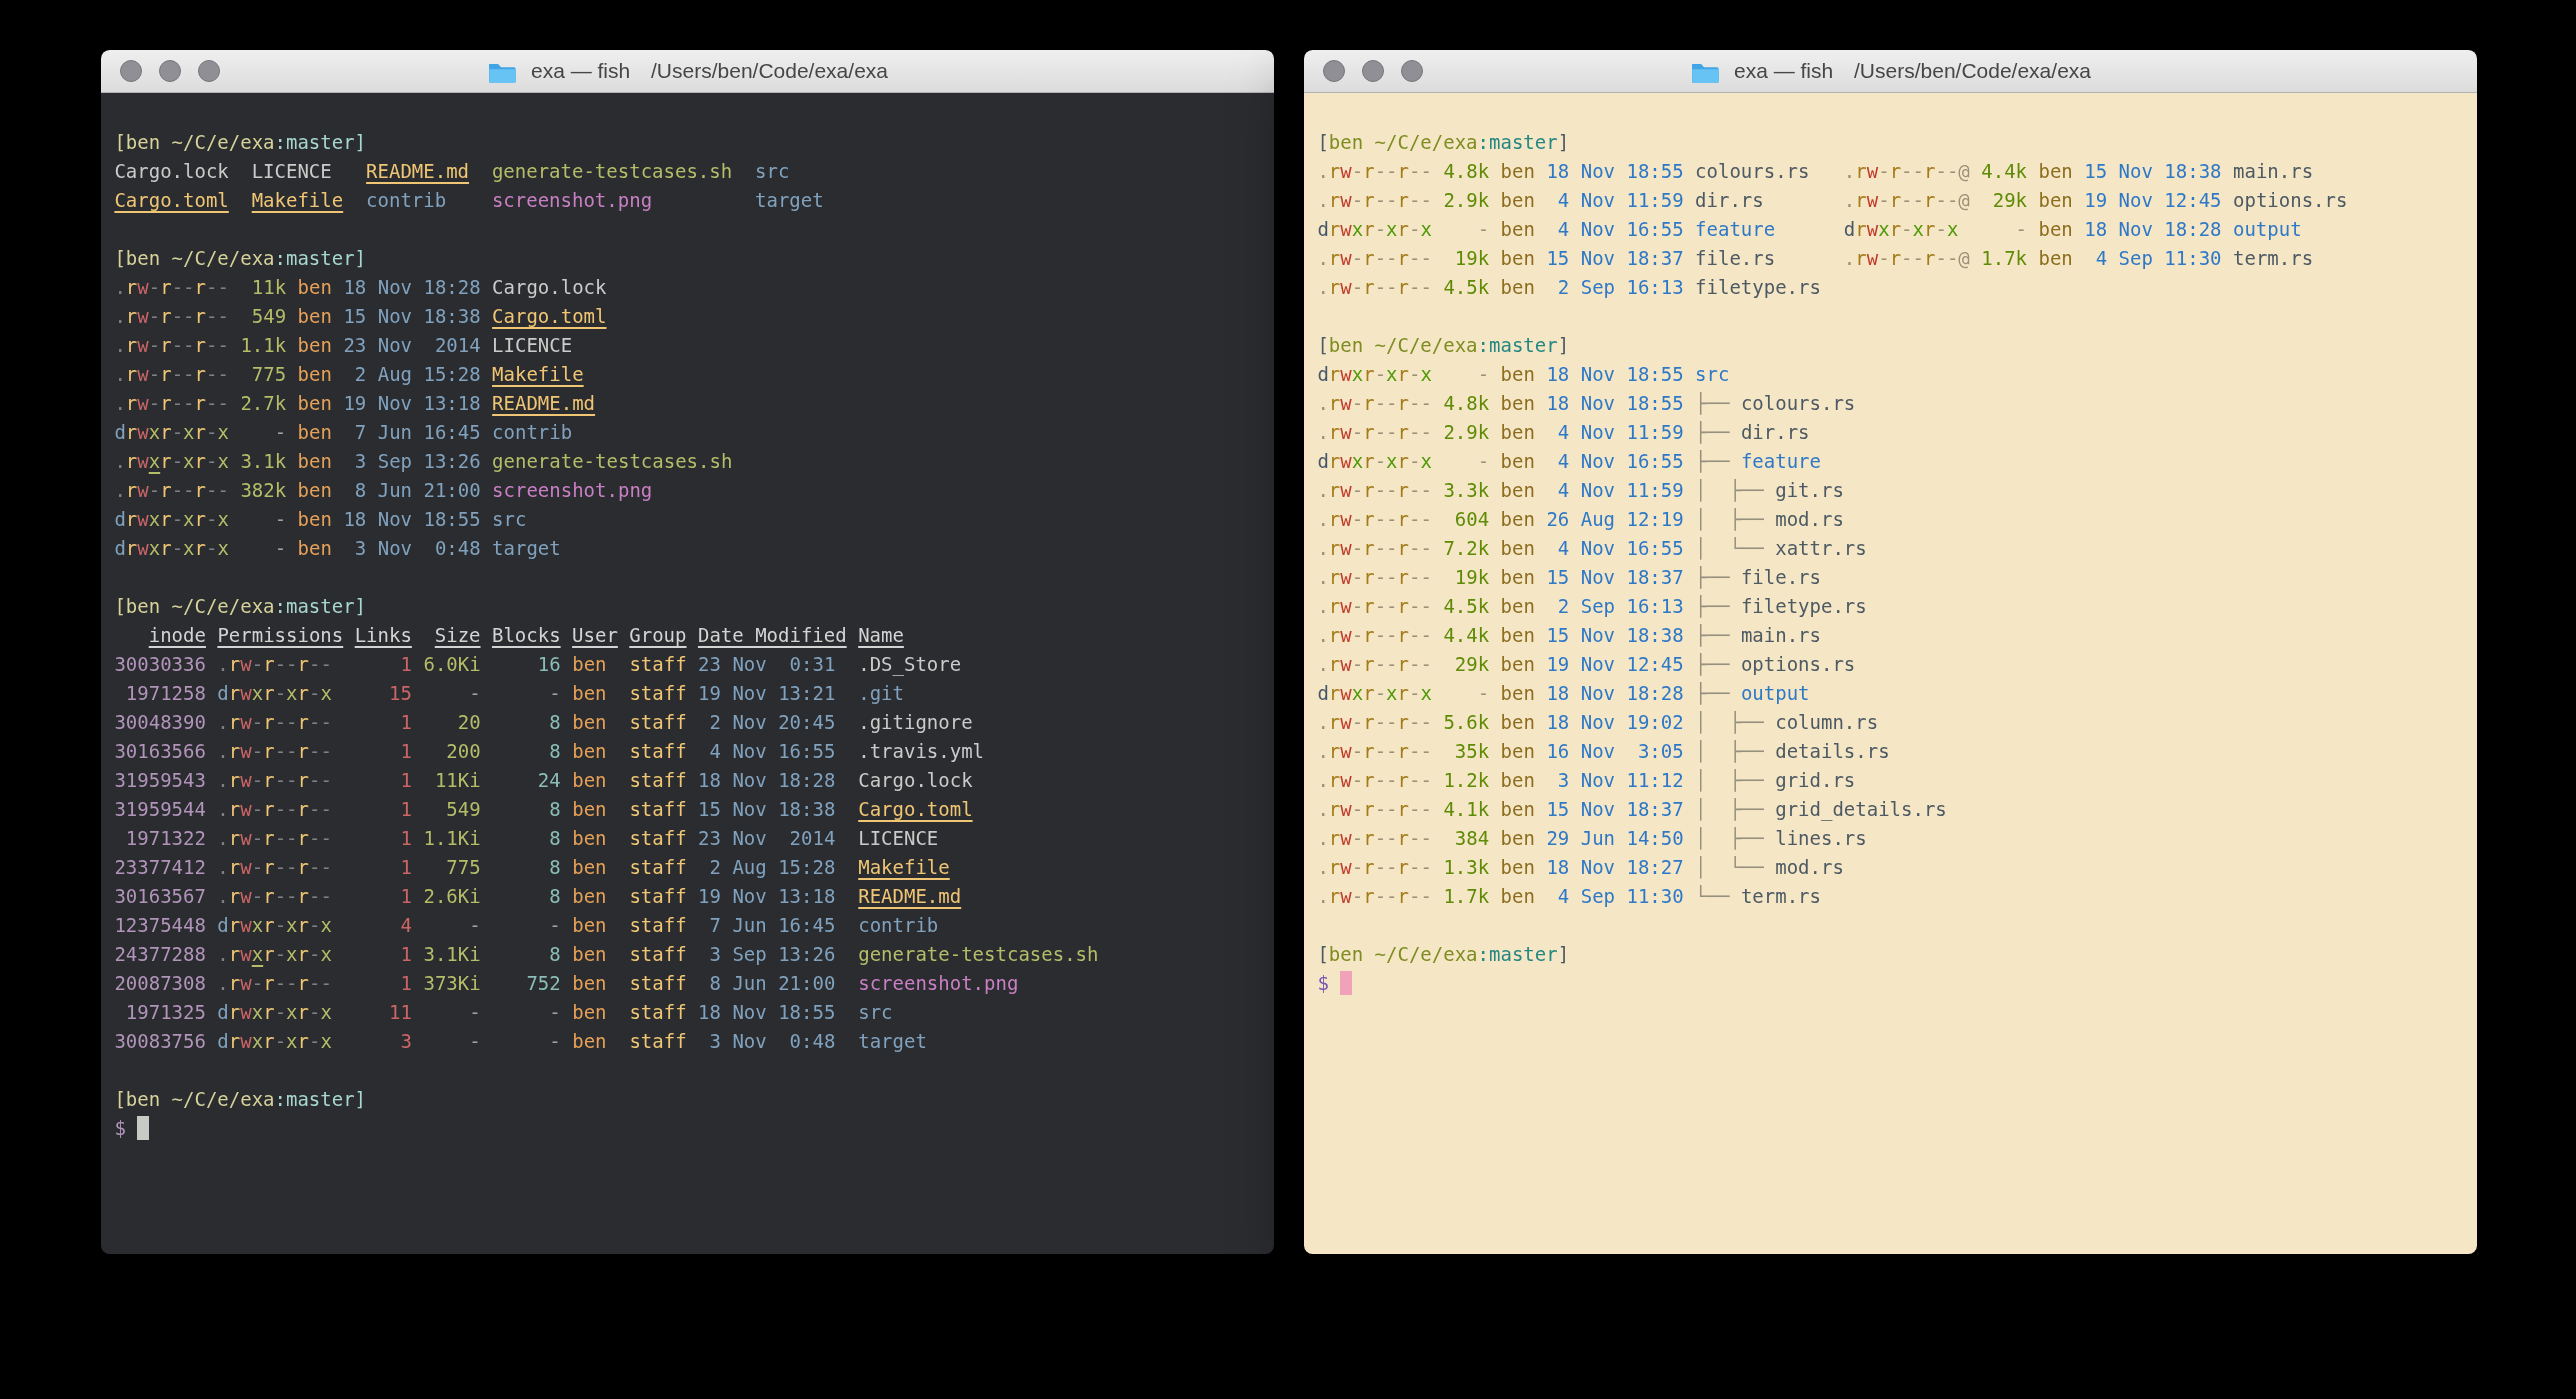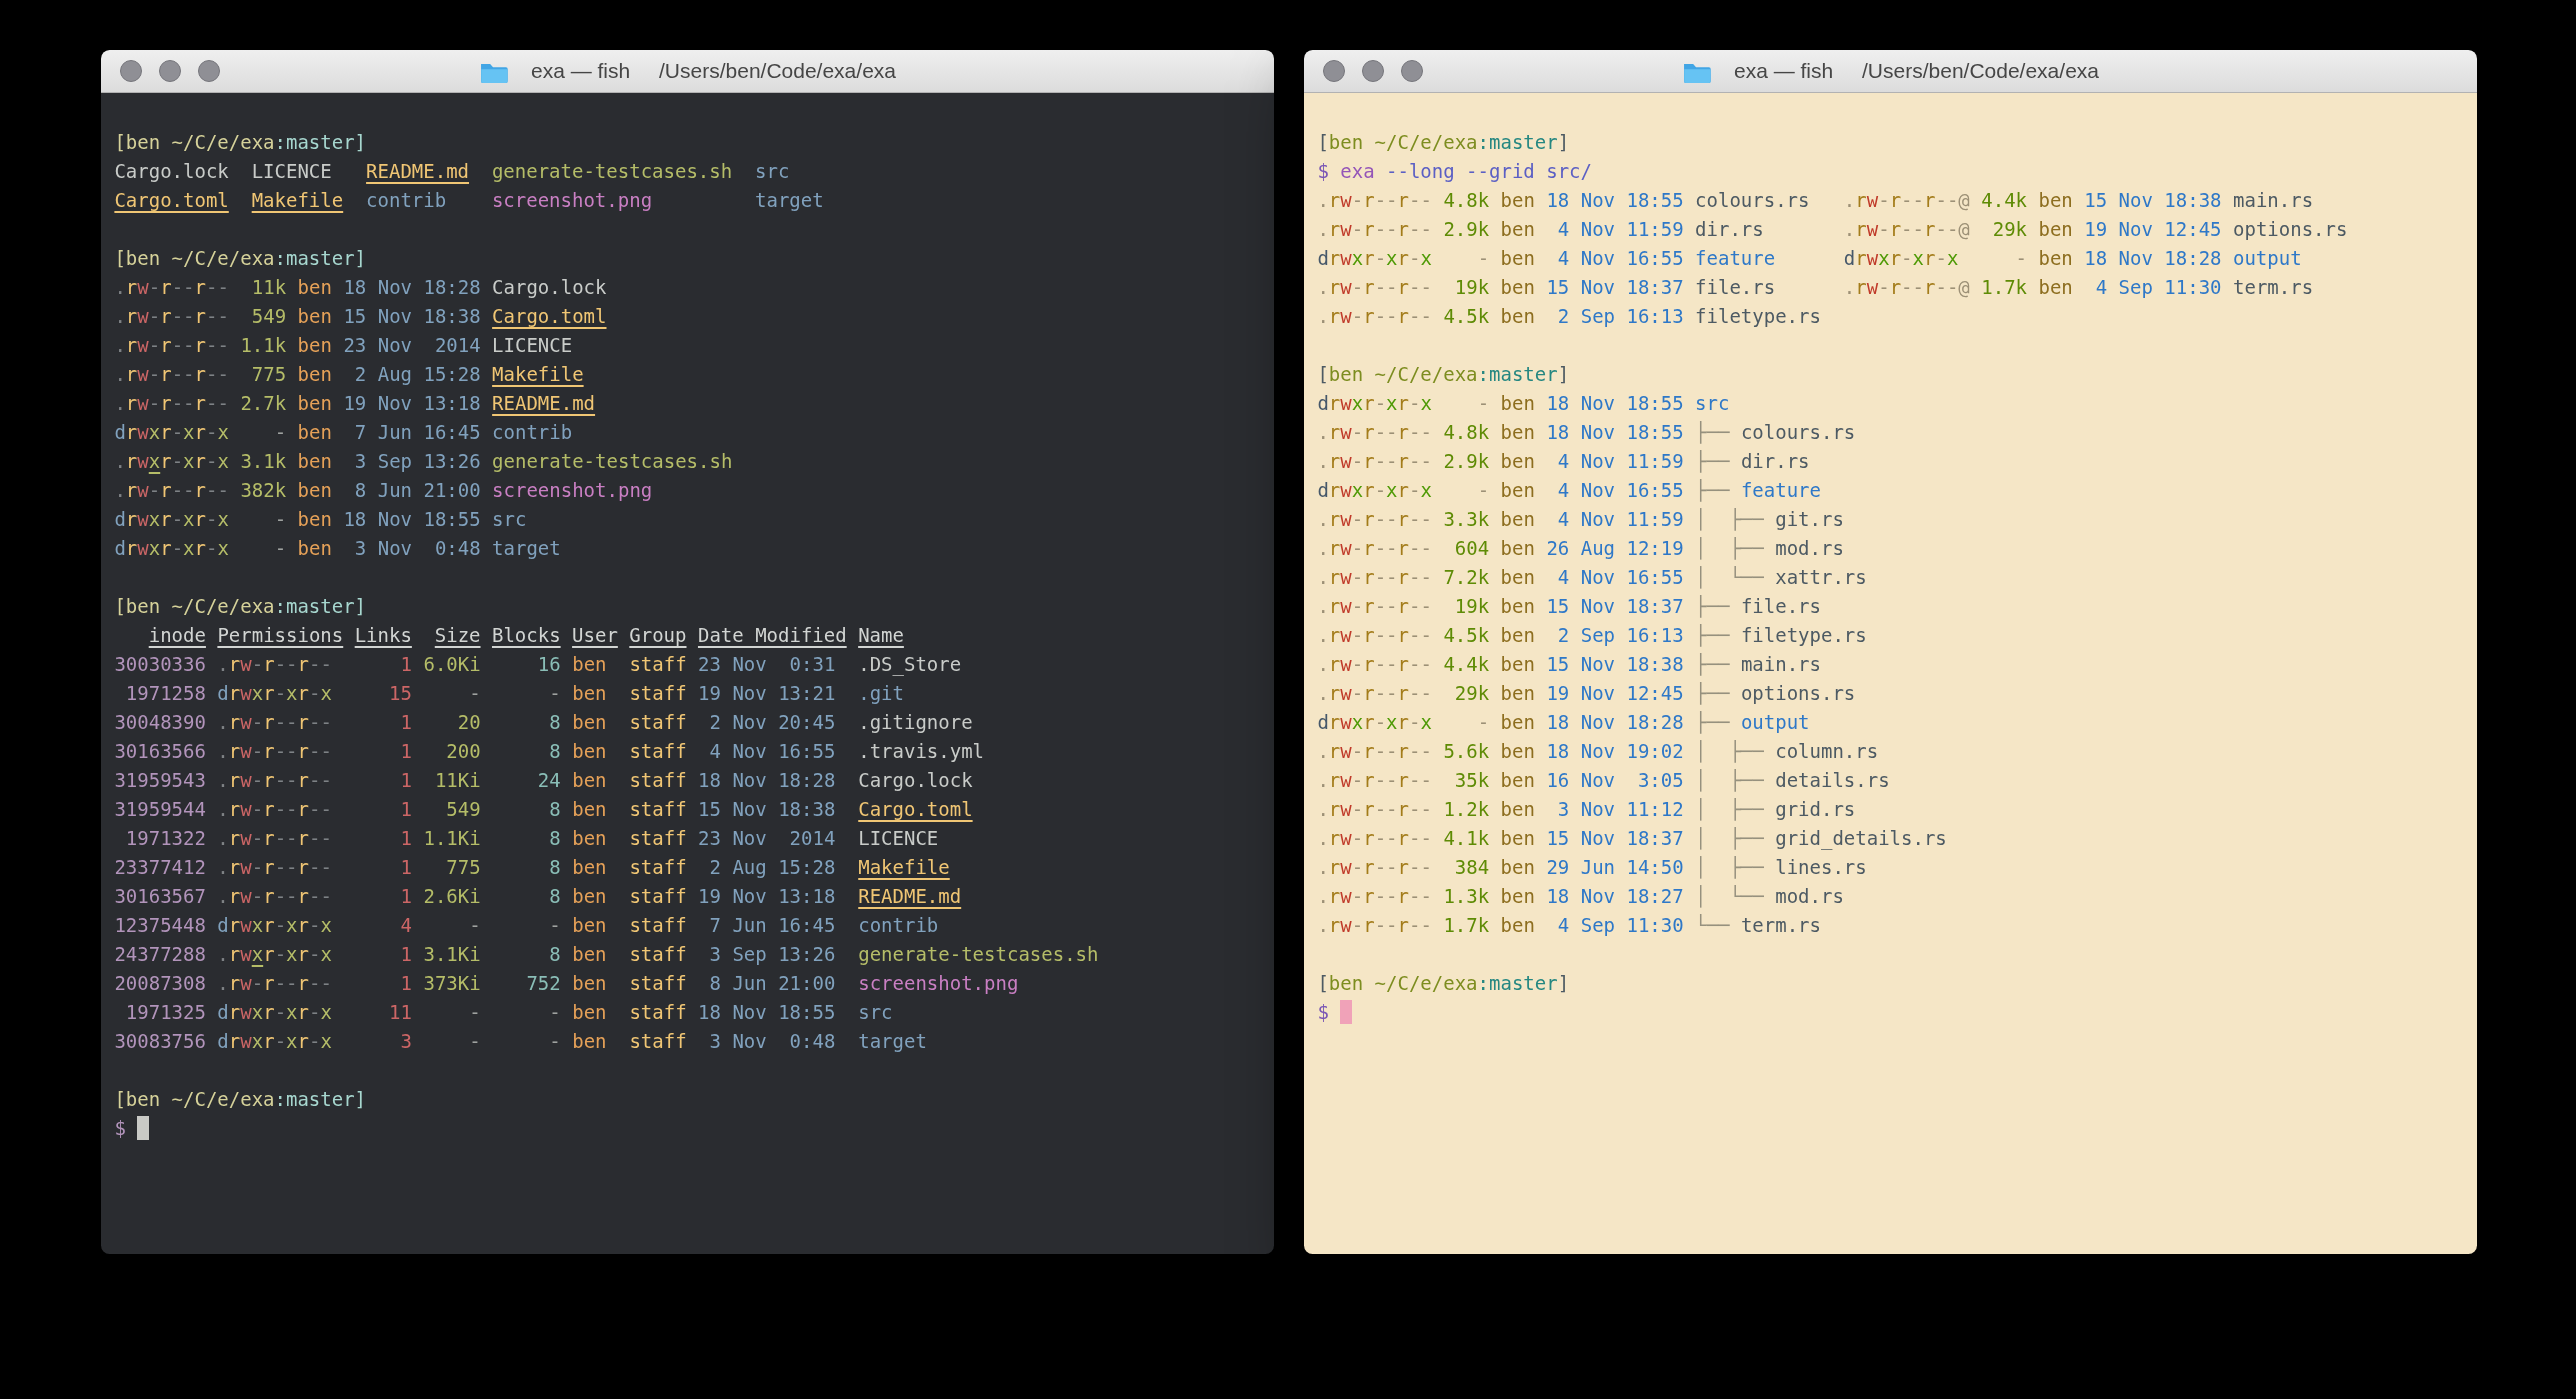--- a/index.html
+++ b/index.html
@@ -14,21 +14,21 @@
   }
   #win-left{left:101px;}
   #win-right{left:1304px;}
   .titlebar{
     height:42px;background:linear-gradient(#efefef,#dcdcdc);
     border-bottom:1px solid #b2b2b2;position:relative;
     display:flex;align-items:center;justify-content:center;
   }
   .lights{position:absolute;left:19px;top:0;height:42px;display:flex;align-items:center;gap:17px;}
   .light{width:22px;height:22px;border-radius:50%;background:#8f8f95;border:1.4px solid #76767c;box-sizing:border-box;padding:0;}
-  .titlewrap{display:flex;align-items:center;gap:23px;font-family:"Liberation Sans",sans-serif;font-size:21px;color:#464646;}
+  .titlewrap{display:flex;align-items:center;gap:15px;font-family:"Liberation Sans",sans-serif;font-size:21px;color:#464646;}
   .title-name{font-weight:400;}
   .title-path{margin-left:5.8px;}
   .folder-icon{display:inline-block;width:29px;height:23px;position:relative;top:1px;}
   .content{
     height:1127px;padding:35px 13.4px 0 13.4px;
     font-size:19px;line-height:29px;letter-spacing:0;
   }
   .line{height:29px;white-space:pre;}
   .u{text-decoration:underline;text-decoration-thickness:1.9px;text-underline-offset:3.8px;}
   .cursor{display:inline-block;width:11.5px;height:24px;vertical-align:-4.8px;}
@@ -102,21 +102,20 @@
       <span class="folder-icon"><svg width="29" height="23" viewBox="0 0 30 24">
             <path d="M2 3 h9.5 l3 3.5 H28 a1.8 1.8 0 0 1 1.8 1.8 V21 a2 2 0 0 1 -2 2 H4 a2 2 0 0 1 -2 -2 Z" fill="#41a5e5"></path>
             <path d="M2.2 8.5 h27.4 V21 a2 2 0 0 1 -2 2 H4.2 a2 2 0 0 1 -2 -2 Z" fill="#66c3f3"></path>
           </svg></span>
       <span class="title-name">exa — fish</span>
       <span class="title-path">/Users/ben/Code/exa/exa</span>
     </div>
   </div>
   <div class="content" style="background: rgb(245, 230, 198); color: rgb(77, 90, 99);">
       <div class="line"><span style="color: rgb(77, 90, 99);">[</span><span style="color: rgb(125, 141, 32);">ben ~/C/e/exa</span><span style="color: rgb(37, 135, 129);">:master</span><span style="color: rgb(77, 90, 99);">]</span></div>
-      <div class="line"><span style="color: rgb(122, 87, 181);">$ </span><span style="color: rgb(148, 85, 184);">exa</span><span style="color: rgb(91, 95, 196);"> --long --grid src/</span></div>
       <div class="line"><span style="color: rgb(156, 144, 118);">.</span><span style="color: rgb(163, 124, 26);">r</span><span style="color: rgb(192, 59, 42);">w</span><span style="color: rgb(156, 144, 118);">-</span><span style="color: rgb(163, 124, 26);">r</span><span style="color: rgb(156, 144, 118);">-</span><span style="color: rgb(156, 144, 118);">-</span><span style="color: rgb(163, 124, 26);">r</span><span style="color: rgb(156, 144, 118);">-</span><span style="color: rgb(156, 144, 118);">-</span><span style="color: rgb(77, 90, 99);"> </span><span style="color: rgb(94, 139, 5);">4.8k</span><span style="color: rgb(77, 90, 99);"> </span><span style="color: rgb(141, 110, 31);">ben</span><span style="color: rgb(77, 90, 99);"> </span><span style="color: rgb(46, 120, 200);">18 Nov 18:55</span><span style="color: rgb(77, 90, 99);"> </span><span style="color: rgb(77, 90, 99);">colours.rs</span><span style="color: rgb(77, 90, 99);">   </span><span style="color: rgb(156, 144, 118);">.</span><span style="color: rgb(163, 124, 26);">r</span><span style="color: rgb(192, 59, 42);">w</span><span style="color: rgb(156, 144, 118);">-</span><span style="color: rgb(163, 124, 26);">r</span><span style="color: rgb(156, 144, 118);">-</span><span style="color: rgb(156, 144, 118);">-</span><span style="color: rgb(163, 124, 26);">r</span><span style="color: rgb(156, 144, 118);">-</span><span style="color: rgb(156, 144, 118);">-</span><span style="color: rgb(156, 144, 118);">@</span><span style="color: rgb(77, 90, 99);"> </span><span style="color: rgb(94, 139, 5);">4.4k</span><span style="color: rgb(77, 90, 99);"> </span><span style="color: rgb(141, 110, 31);">ben</span><span style="color: rgb(77, 90, 99);"> </span><span style="color: rgb(46, 120, 200);">15 Nov 18:38</span><span style="color: rgb(77, 90, 99);"> </span><span style="color: rgb(77, 90, 99);">main.rs</span></div>
       <div class="line"><span style="color: rgb(156, 144, 118);">.</span><span style="color: rgb(163, 124, 26);">r</span><span style="color: rgb(192, 59, 42);">w</span><span style="color: rgb(156, 144, 118);">-</span><span style="color: rgb(163, 124, 26);">r</span><span style="color: rgb(156, 144, 118);">-</span><span style="color: rgb(156, 144, 118);">-</span><span style="color: rgb(163, 124, 26);">r</span><span style="color: rgb(156, 144, 118);">-</span><span style="color: rgb(156, 144, 118);">-</span><span style="color: rgb(77, 90, 99);"> </span><span style="color: rgb(94, 139, 5);">2.9k</span><span style="color: rgb(77, 90, 99);"> </span><span style="color: rgb(141, 110, 31);">ben</span><span style="color: rgb(77, 90, 99);"> </span><span style="color: rgb(46, 120, 200);"> 4 Nov 11:59</span><span style="color: rgb(77, 90, 99);"> </span><span style="color: rgb(77, 90, 99);">dir.rs</span><span style="color: rgb(77, 90, 99);">       </span><span style="color: rgb(156, 144, 118);">.</span><span style="color: rgb(163, 124, 26);">r</span><span style="color: rgb(192, 59, 42);">w</span><span style="color: rgb(156, 144, 118);">-</span><span style="color: rgb(163, 124, 26);">r</span><span style="color: rgb(156, 144, 118);">-</span><span style="color: rgb(156, 144, 118);">-</span><span style="color: rgb(163, 124, 26);">r</span><span style="color: rgb(156, 144, 118);">-</span><span style="color: rgb(156, 144, 118);">-</span><span style="color: rgb(156, 144, 118);">@</span><span style="color: rgb(77, 90, 99);"> </span><span style="color: rgb(94, 139, 5);"> 29k</span><span style="color: rgb(77, 90, 99);"> </span><span style="color: rgb(141, 110, 31);">ben</span><span style="color: rgb(77, 90, 99);"> </span><span style="color: rgb(46, 120, 200);">19 Nov 12:45</span><span style="color: rgb(77, 90, 99);"> </span><span style="color: rgb(77, 90, 99);">options.rs</span></div>
       <div class="line"><span style="color: rgb(70, 88, 106);">d</span><span style="color: rgb(163, 124, 26);">r</span><span style="color: rgb(192, 59, 42);">w</span><span style="color: rgb(79, 154, 6);">x</span><span style="color: rgb(163, 124, 26);">r</span><span style="color: rgb(156, 144, 118);">-</span><span style="color: rgb(79, 154, 6);">x</span><span style="color: rgb(163, 124, 26);">r</span><span style="color: rgb(156, 144, 118);">-</span><span style="color: rgb(79, 154, 6);">x</span><span style="color: rgb(77, 90, 99);"> </span><span style="color: rgb(156, 144, 118);">   -</span><span style="color: rgb(77, 90, 99);"> </span><span style="color: rgb(141, 110, 31);">ben</span><span style="color: rgb(77, 90, 99);"> </span><span style="color: rgb(46, 120, 200);"> 4 Nov 16:55</span><span style="color: rgb(77, 90, 99);"> </span><span style="color: rgb(46, 120, 200);">feature</span><span style="color: rgb(77, 90, 99);">      </span><span style="color: rgb(70, 88, 106);">d</span><span style="color: rgb(163, 124, 26);">r</span><span style="color: rgb(192, 59, 42);">w</span><span style="color: rgb(79, 154, 6);">x</span><span style="color: rgb(163, 124, 26);">r</span><span style="color: rgb(156, 144, 118);">-</span><span style="color: rgb(79, 154, 6);">x</span><span style="color: rgb(163, 124, 26);">r</span><span style="color: rgb(156, 144, 118);">-</span><span style="color: rgb(79, 154, 6);">x</span><span style="color: rgb(77, 90, 99);">  </span><span style="color: rgb(156, 144, 118);">   -</span><span style="color: rgb(77, 90, 99);"> </span><span style="color: rgb(141, 110, 31);">ben</span><span style="color: rgb(77, 90, 99);"> </span><span style="color: rgb(46, 120, 200);">18 Nov 18:28</span><span style="color: rgb(77, 90, 99);"> </span><span style="color: rgb(46, 120, 200);">output</span></div>
       <div class="line"><span style="color: rgb(156, 144, 118);">.</span><span style="color: rgb(163, 124, 26);">r</span><span style="color: rgb(192, 59, 42);">w</span><span style="color: rgb(156, 144, 118);">-</span><span style="color: rgb(163, 124, 26);">r</span><span style="color: rgb(156, 144, 118);">-</span><span style="color: rgb(156, 144, 118);">-</span><span style="color: rgb(163, 124, 26);">r</span><span style="color: rgb(156, 144, 118);">-</span><span style="color: rgb(156, 144, 118);">-</span><span style="color: rgb(77, 90, 99);"> </span><span style="color: rgb(94, 139, 5);"> 19k</span><span style="color: rgb(77, 90, 99);"> </span><span style="color: rgb(141, 110, 31);">ben</span><span style="color: rgb(77, 90, 99);"> </span><span style="color: rgb(46, 120, 200);">15 Nov 18:37</span><span style="color: rgb(77, 90, 99);"> </span><span style="color: rgb(77, 90, 99);">file.rs</span><span style="color: rgb(77, 90, 99);">      </span><span style="color: rgb(156, 144, 118);">.</span><span style="color: rgb(163, 124, 26);">r</span><span style="color: rgb(192, 59, 42);">w</span><span style="color: rgb(156, 144, 118);">-</span><span style="color: rgb(163, 124, 26);">r</span><span style="color: rgb(156, 144, 118);">-</span><span style="color: rgb(156, 144, 118);">-</span><span style="color: rgb(163, 124, 26);">r</span><span style="color: rgb(156, 144, 118);">-</span><span style="color: rgb(156, 144, 118);">-</span><span style="color: rgb(156, 144, 118);">@</span><span style="color: rgb(77, 90, 99);"> </span><span style="color: rgb(94, 139, 5);">1.7k</span><span style="color: rgb(77, 90, 99);"> </span><span style="color: rgb(141, 110, 31);">ben</span><span style="color: rgb(77, 90, 99);"> </span><span style="color: rgb(46, 120, 200);"> 4 Sep 11:30</span><span style="color: rgb(77, 90, 99);"> </span><span style="color: rgb(77, 90, 99);">term.rs</span></div>
       <div class="line"><span style="color: rgb(156, 144, 118);">.</span><span style="color: rgb(163, 124, 26);">r</span><span style="color: rgb(192, 59, 42);">w</span><span style="color: rgb(156, 144, 118);">-</span><span style="color: rgb(163, 124, 26);">r</span><span style="color: rgb(156, 144, 118);">-</span><span style="color: rgb(156, 144, 118);">-</span><span style="color: rgb(163, 124, 26);">r</span><span style="color: rgb(156, 144, 118);">-</span><span style="color: rgb(156, 144, 118);">-</span><span style="color: rgb(77, 90, 99);"> </span><span style="color: rgb(94, 139, 5);">4.5k</span><span style="color: rgb(77, 90, 99);"> </span><span style="color: rgb(141, 110, 31);">ben</span><span style="color: rgb(77, 90, 99);"> </span><span style="color: rgb(46, 120, 200);"> 2 Sep 16:13</span><span style="color: rgb(77, 90, 99);"> </span><span style="color: rgb(77, 90, 99);">filetype.rs</span></div>
       <div class="line"></div>
       <div class="line"><span style="color: rgb(77, 90, 99);">[</span><span style="color: rgb(125, 141, 32);">ben ~/C/e/exa</span><span style="color: rgb(37, 135, 129);">:master</span><span style="color: rgb(77, 90, 99);">]</span></div>
       <div class="line"><span style="color: rgb(70, 88, 106);">d</span><span style="color: rgb(163, 124, 26);">r</span><span style="color: rgb(192, 59, 42);">w</span><span style="color: rgb(79, 154, 6);">x</span><span style="color: rgb(163, 124, 26);">r</span><span style="color: rgb(156, 144, 118);">-</span><span style="color: rgb(79, 154, 6);">x</span><span style="color: rgb(163, 124, 26);">r</span><span style="color: rgb(156, 144, 118);">-</span><span style="color: rgb(79, 154, 6);">x</span><span style="color: rgb(77, 90, 99);"> </span><span style="color: rgb(156, 144, 118);">   -</span><span style="color: rgb(77, 90, 99);"> </span><span style="color: rgb(141, 110, 31);">ben</span><span style="color: rgb(77, 90, 99);"> </span><span style="color: rgb(46, 120, 200);">18 Nov 18:55</span><span style="color: rgb(77, 90, 99);"> </span><span style="color: rgb(46, 120, 200);">src</span></div>
       <div class="line"><span style="color: rgb(156, 144, 118);">.</span><span style="color: rgb(163, 124, 26);">r</span><span style="color: rgb(192, 59, 42);">w</span><span style="color: rgb(156, 144, 118);">-</span><span style="color: rgb(163, 124, 26);">r</span><span style="color: rgb(156, 144, 118);">-</span><span style="color: rgb(156, 144, 118);">-</span><span style="color: rgb(163, 124, 26);">r</span><span style="color: rgb(156, 144, 118);">-</span><span style="color: rgb(156, 144, 118);">-</span><span style="color: rgb(77, 90, 99);"> </span><span style="color: rgb(94, 139, 5);">4.8k</span><span style="color: rgb(77, 90, 99);"> </span><span style="color: rgb(141, 110, 31);">ben</span><span style="color: rgb(77, 90, 99);"> </span><span style="color: rgb(46, 120, 200);">18 Nov 18:55</span><span style="color: rgb(77, 90, 99);"> </span><span style="color: rgb(150, 145, 126);">├── </span><span style="color: rgb(77, 90, 99);">colours.rs</span></div>
       <div class="line"><span style="color: rgb(156, 144, 118);">.</span><span style="color: rgb(163, 124, 26);">r</span><span style="color: rgb(192, 59, 42);">w</span><span style="color: rgb(156, 144, 118);">-</span><span style="color: rgb(163, 124, 26);">r</span><span style="color: rgb(156, 144, 118);">-</span><span style="color: rgb(156, 144, 118);">-</span><span style="color: rgb(163, 124, 26);">r</span><span style="color: rgb(156, 144, 118);">-</span><span style="color: rgb(156, 144, 118);">-</span><span style="color: rgb(77, 90, 99);"> </span><span style="color: rgb(94, 139, 5);">2.9k</span><span style="color: rgb(77, 90, 99);"> </span><span style="color: rgb(141, 110, 31);">ben</span><span style="color: rgb(77, 90, 99);"> </span><span style="color: rgb(46, 120, 200);"> 4 Nov 11:59</span><span style="color: rgb(77, 90, 99);"> </span><span style="color: rgb(150, 145, 126);">├── </span><span style="color: rgb(77, 90, 99);">dir.rs</span></div>

